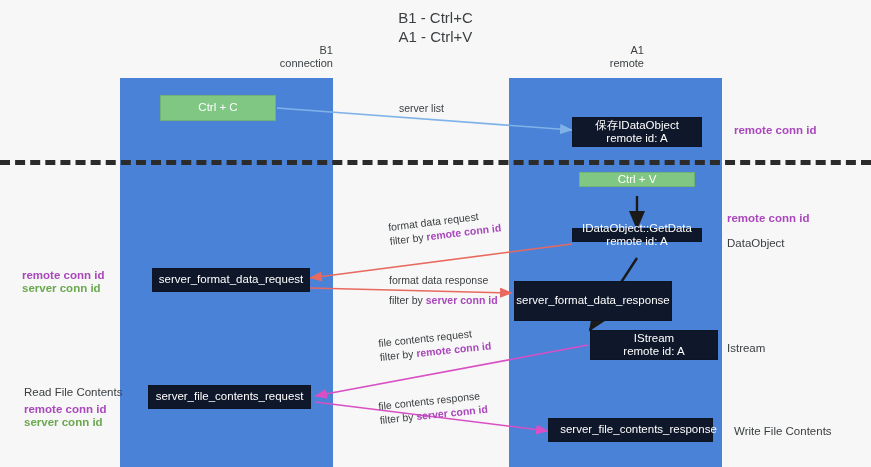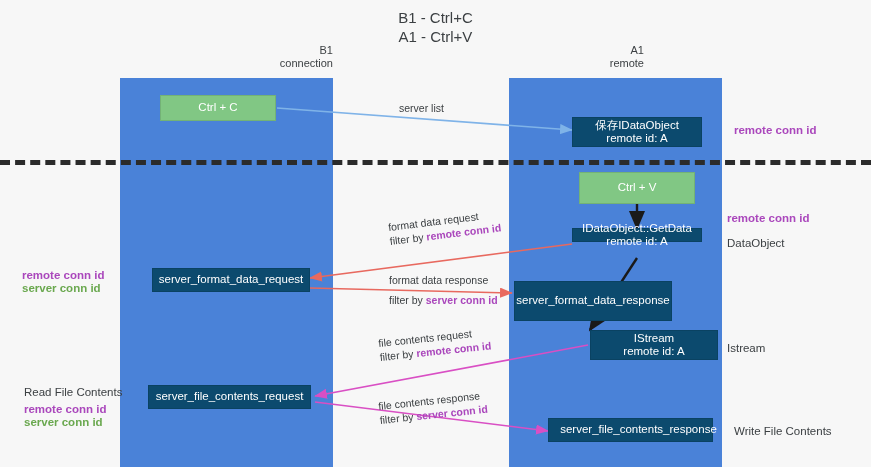--- a/index.html
+++ b/index.html
@@ -43,21 +43,21 @@
     align-items:center;
     justify-content:center;
     text-align:center;
     color:#ffffff;
     font-size:11.5px;
     line-height:13.5px;
     border:1px solid rgba(0,0,0,0.10);
     z-index:5;
   }
   .box.green{background:#81c784;}
-  .box.orange{background:#0c4a6e;}
+  .box.orange{background:#0f172a;}
   .divider{
     position:absolute;
     left:0;top:160px;width:871px;height:0;
     border-top:5px dashed #2b2b2b;
     z-index:9;
   }
   .side-label{
     position:absolute;
     font-size:11.5px;
     line-height:14px;
@@ -136,21 +136,21 @@
     <span>Ctrl + C</span>
   </div>
 
   <div class="box orange" style="left:572px;top:117px;width:130px;height:30px;">
     <span>保存IDataObject</span>
     <span>remote id: A</span>
   </div>
 
   <div class="divider"></div>
 
-  <div class="box green" style="left:579px;top:172px;width:116px;height:32px;">
+  <div class="box green" style="left:579px;top:172px;width:116px;height:15px;">
     <span>Ctrl + V</span>
   </div>
 
   <div class="box orange" style="left:572px;top:228px;width:130px;height:14px;">
     <span>IDataObject::GetData</span>
     <span>remote id: A</span>
   </div>
 
   <div class="box orange" style="left:152px;top:268px;width:158px;height:24px;">
     <span>server_format_data_request</span>

